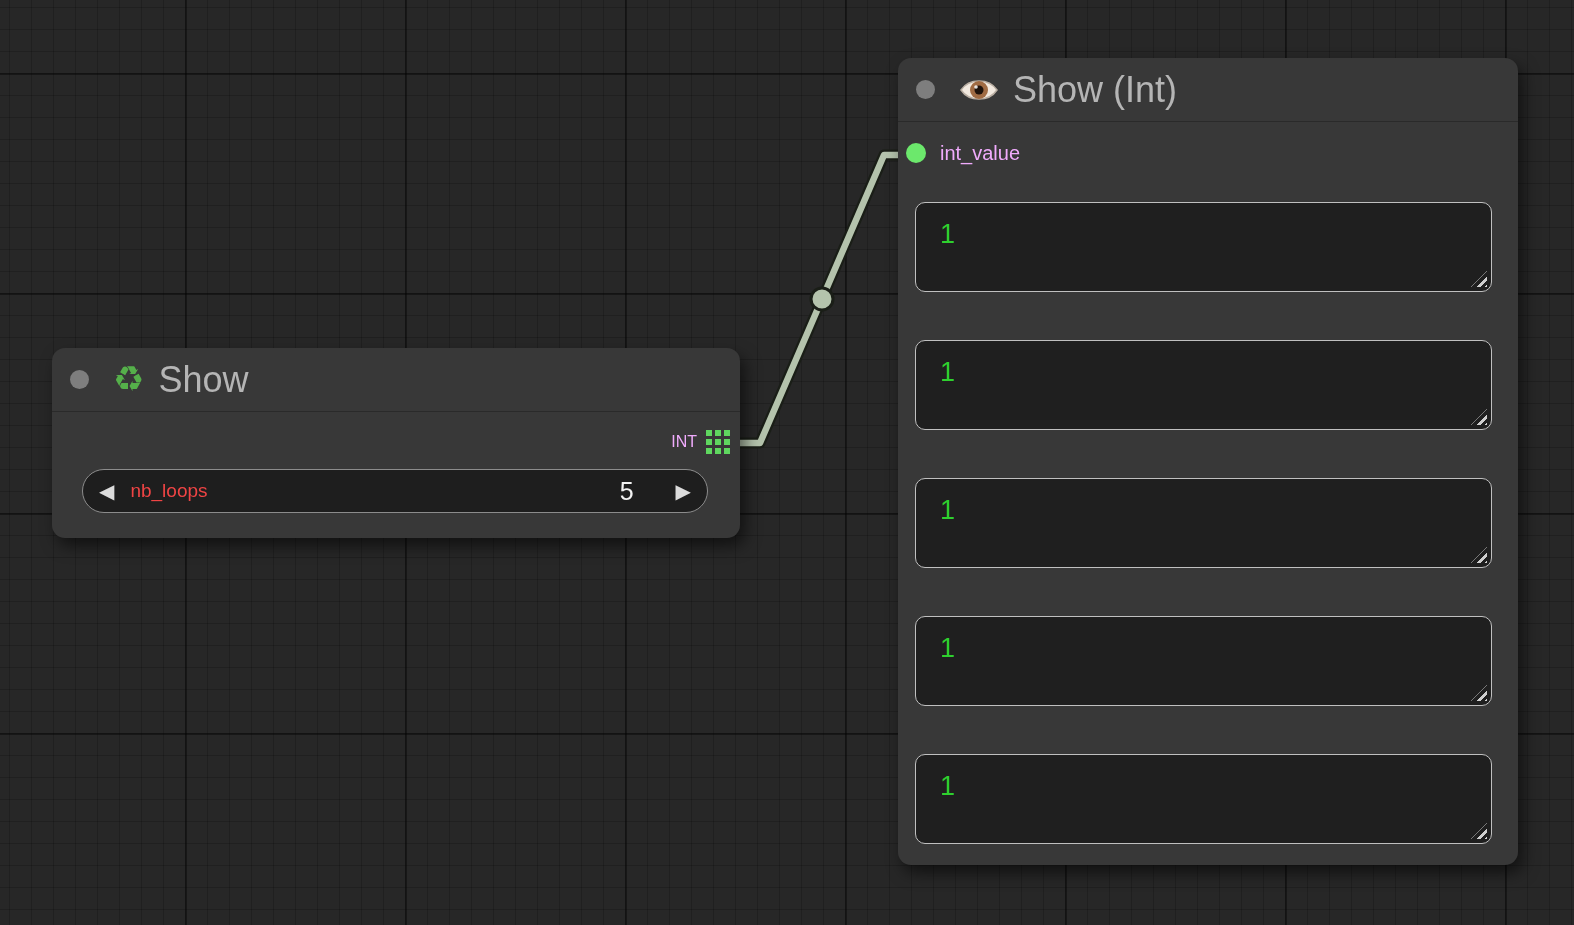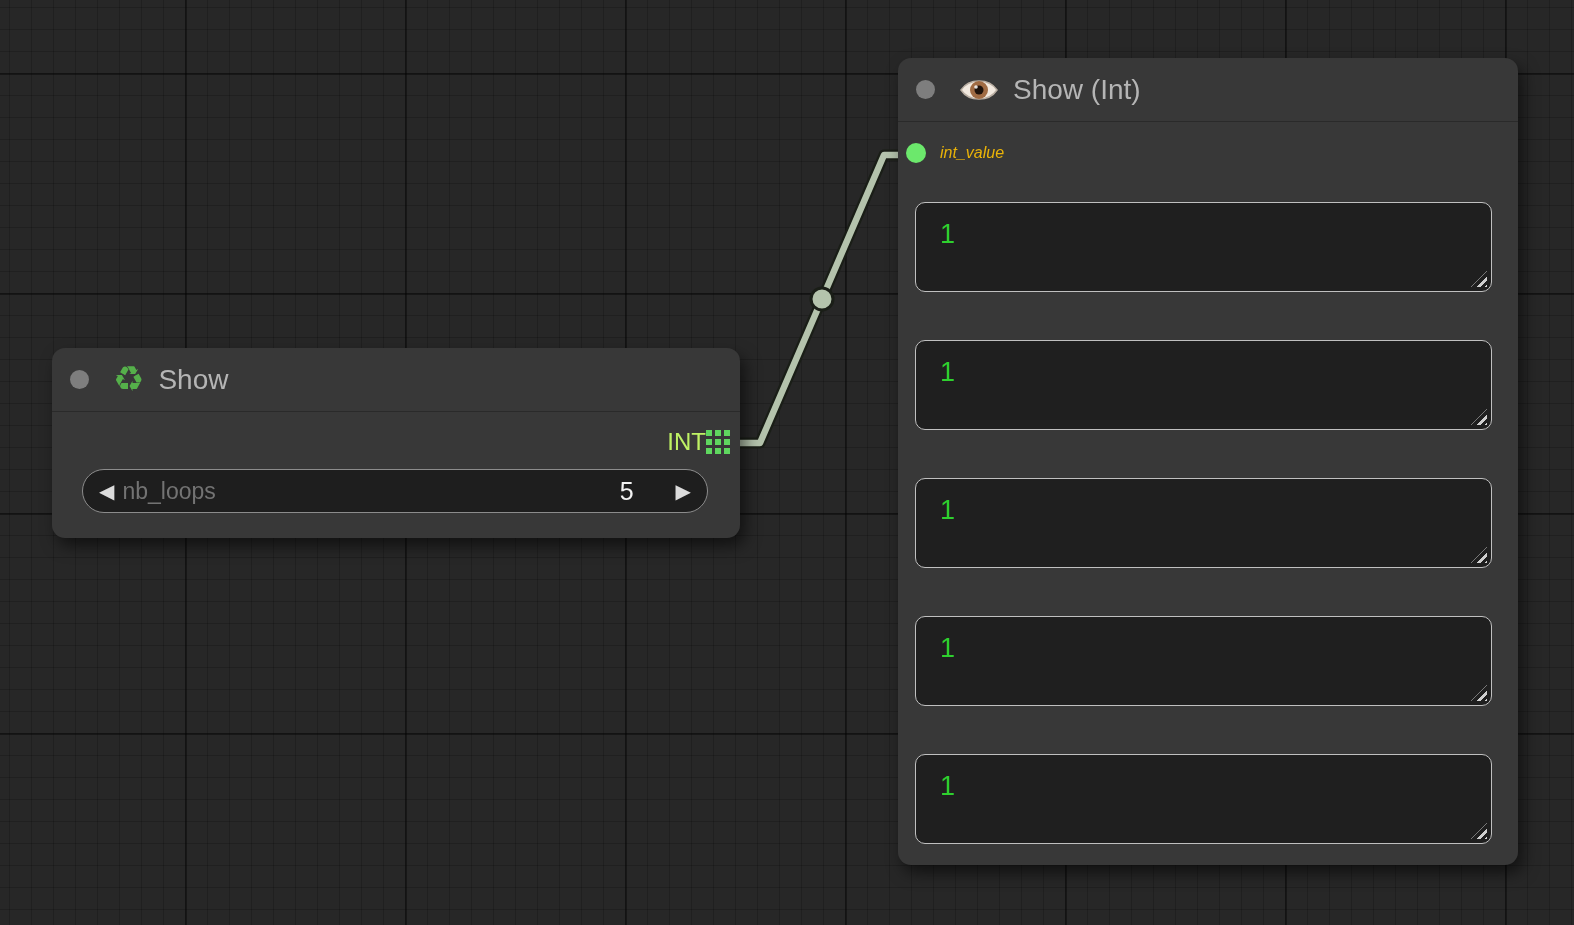--- a/index.html
+++ b/index.html
@@ -32,50 +32,50 @@
     position:relative; height:64px; display:flex; align-items:center;
     padding-left:18px; border-bottom:1px solid #2a2a2a;
   }
   .status-dot {
     width:19px; height:19px; border-radius:50%; background:#7e7e7e;
     flex:0 0 auto;
   }
   .header-icon { margin-left:24px; flex:0 0 auto; display:flex; align-items:center; }
   .recycle-glyph { font-size:35px; color:#55b04a; line-height:1;
                    font-family:"DejaVu Sans",sans-serif; }
-  .node-title { margin-left:14px; font-size:28px; color:#b5b5b5; white-space:nowrap; }
+  .node-title { margin-left:14px; font-size:36px; color:#b5b5b5; white-space:nowrap; }
 
   
   .node-loop  { left:52px;  top:348px; width:688px; height:190px; }
   .output-row {
     position:absolute; top:77px; left:0; right:10px; height:34px;
     display:flex; align-items:center; justify-content:flex-end;
   }
-  .output-label { font-size:24px; color:#bef264; }
+  .output-label { font-size:16px; color:#f0abfc; margin-right:9px; }
   .grid-socket  { display:flex; }
 
   .widget {
     position:absolute; left:30px; top:121px; width:626px; height:44px;
     background:#1e1e1e; border:1.5px solid #8c8c8c; border-radius:22px;
     display:flex; align-items:center; padding:0 16px;
   }
   .widget-arrow { font-size:20px; color:#dcdcdc; line-height:1;
                   font-family:"DejaVu Sans",sans-serif; cursor:pointer; }
-  .widget-label { margin-left:8px; font-size:23px; color:#737373; flex:1 1 auto; }
+  .widget-label { margin-left:16px; font-size:19px; color:#ef4444; flex:1 1 auto; }
   .widget-value { font-size:25px; color:#f2f2f2; margin-right:42px; }
 
   
   .node-show { left:898px; top:58px; width:620px; height:807px; }
   .input-row {
     position:absolute; left:8px; top:80px; height:30px;
     display:flex; align-items:center;
   }
   .input-socket { width:20px; height:20px; border-radius:50%;
                   background:#6ce86c; flex:0 0 auto; }
-  .input-label  { margin-left:14px; font-size:16px; color:#eab308;font-style:italic; }
+  .input-label  { margin-left:14px; font-size:20px; color:#f0abfc; }
 
   .value-list {
     position:absolute; left:17px; top:144px; width:577px;
     display:flex; flex-direction:column; gap:48px;
   }
   .value-box {
     position:relative; height:90px;
     background:#1f1f1f; border:1.5px solid #c0c0c0; border-radius:10px;
     padding:16px 24px;
     font-size:27px; color:#2ed02e;

